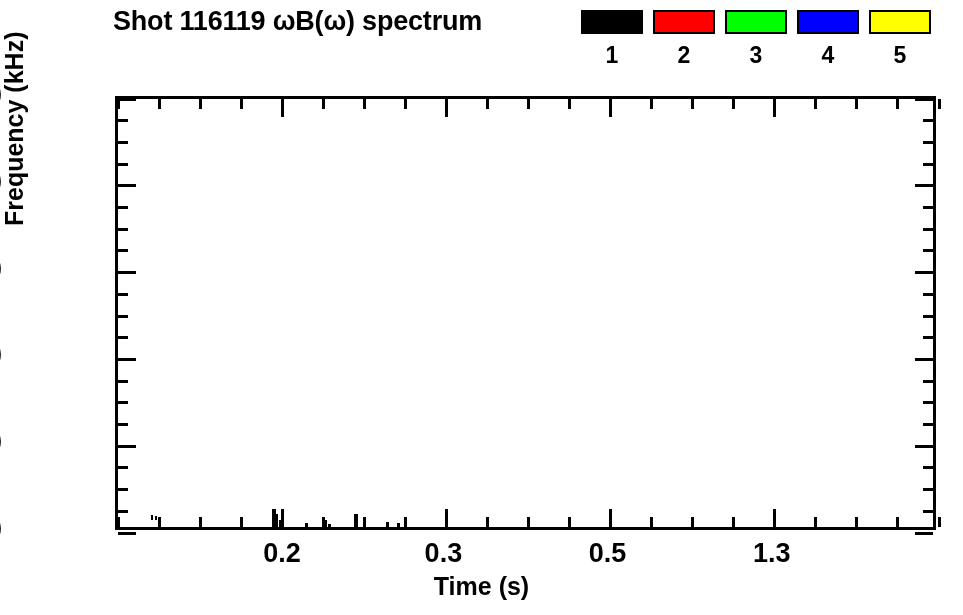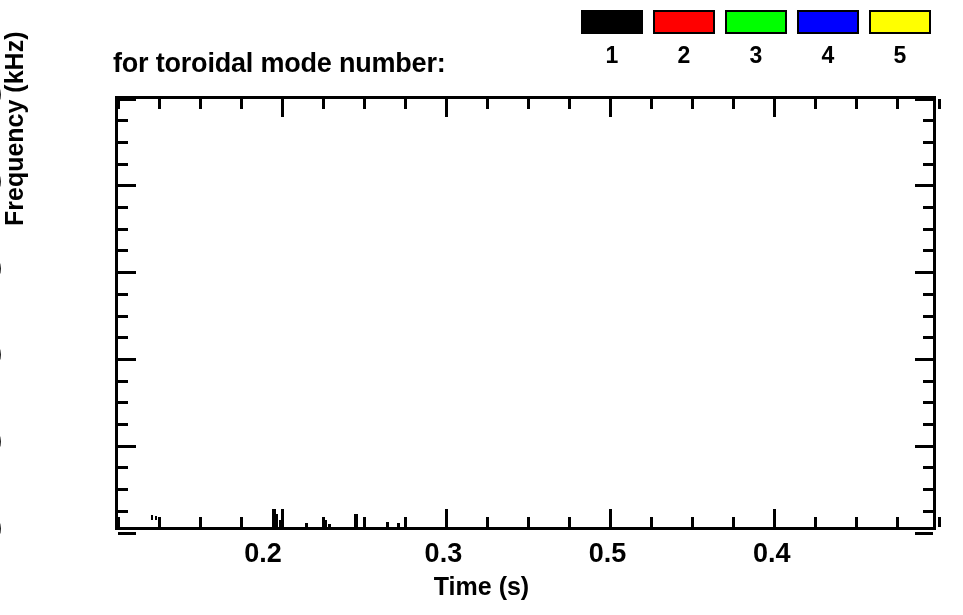--- a/index.html
+++ b/index.html
@@ -144,21 +144,21 @@
   
   .data-mark {
     position: absolute;
     background: #000000;
   }
 </style>
 </head>
 <body>
 
 <div id="title-block">
-  <div class="title-line" id="title-line-2">for toroidal mode number:</div>
+  <div class="title-line" id="title-line-1">Shot 116119 ωB(ω) spectrum</div>
 </div>
 
 <div id="legend">
     <div class="legend-entry" style="left: 6px;">
       <div class="legend-swatch" style="background: rgb(0, 0, 0);"></div>
       <div class="legend-label">1</div>
     </div>
     <div class="legend-entry" style="left: 78px;">
       <div class="legend-swatch" style="background: rgb(255, 0, 0);"></div>
       <div class="legend-label">2</div>
@@ -279,16 +279,16 @@
 
 <div id="ylabel-title">Frequency (kHz)</div>
 <div id="xlabel-title">Time (s)</div>
 
 <div class="ylabel-tick" style="top: 516px;">0</div>
 <div class="ylabel-tick" style="top: 429.2px;">20</div>
 <div class="ylabel-tick" style="top: 342.4px;">40</div>
 <div class="ylabel-tick" style="top: 255.6px;">60</div>
 <div class="ylabel-tick" style="top: 168.8px;">80</div>
 <div class="ylabel-tick" style="top: 82px;">100</div>
-<div class="xlabel-tick" style="left: 223px;">0.2</div>
+<div class="xlabel-tick" style="left: 242px;">0.2</div>
 <div class="xlabel-tick" style="left: 403.4px;">0.3</div>
 <div class="xlabel-tick" style="left: 567.6px;">0.5</div>
-<div class="xlabel-tick" style="left: 731.8px;">0.4</div>
+<div class="xlabel-tick" style="left: 731.8px;">1.3</div>
 
 </body></html>

